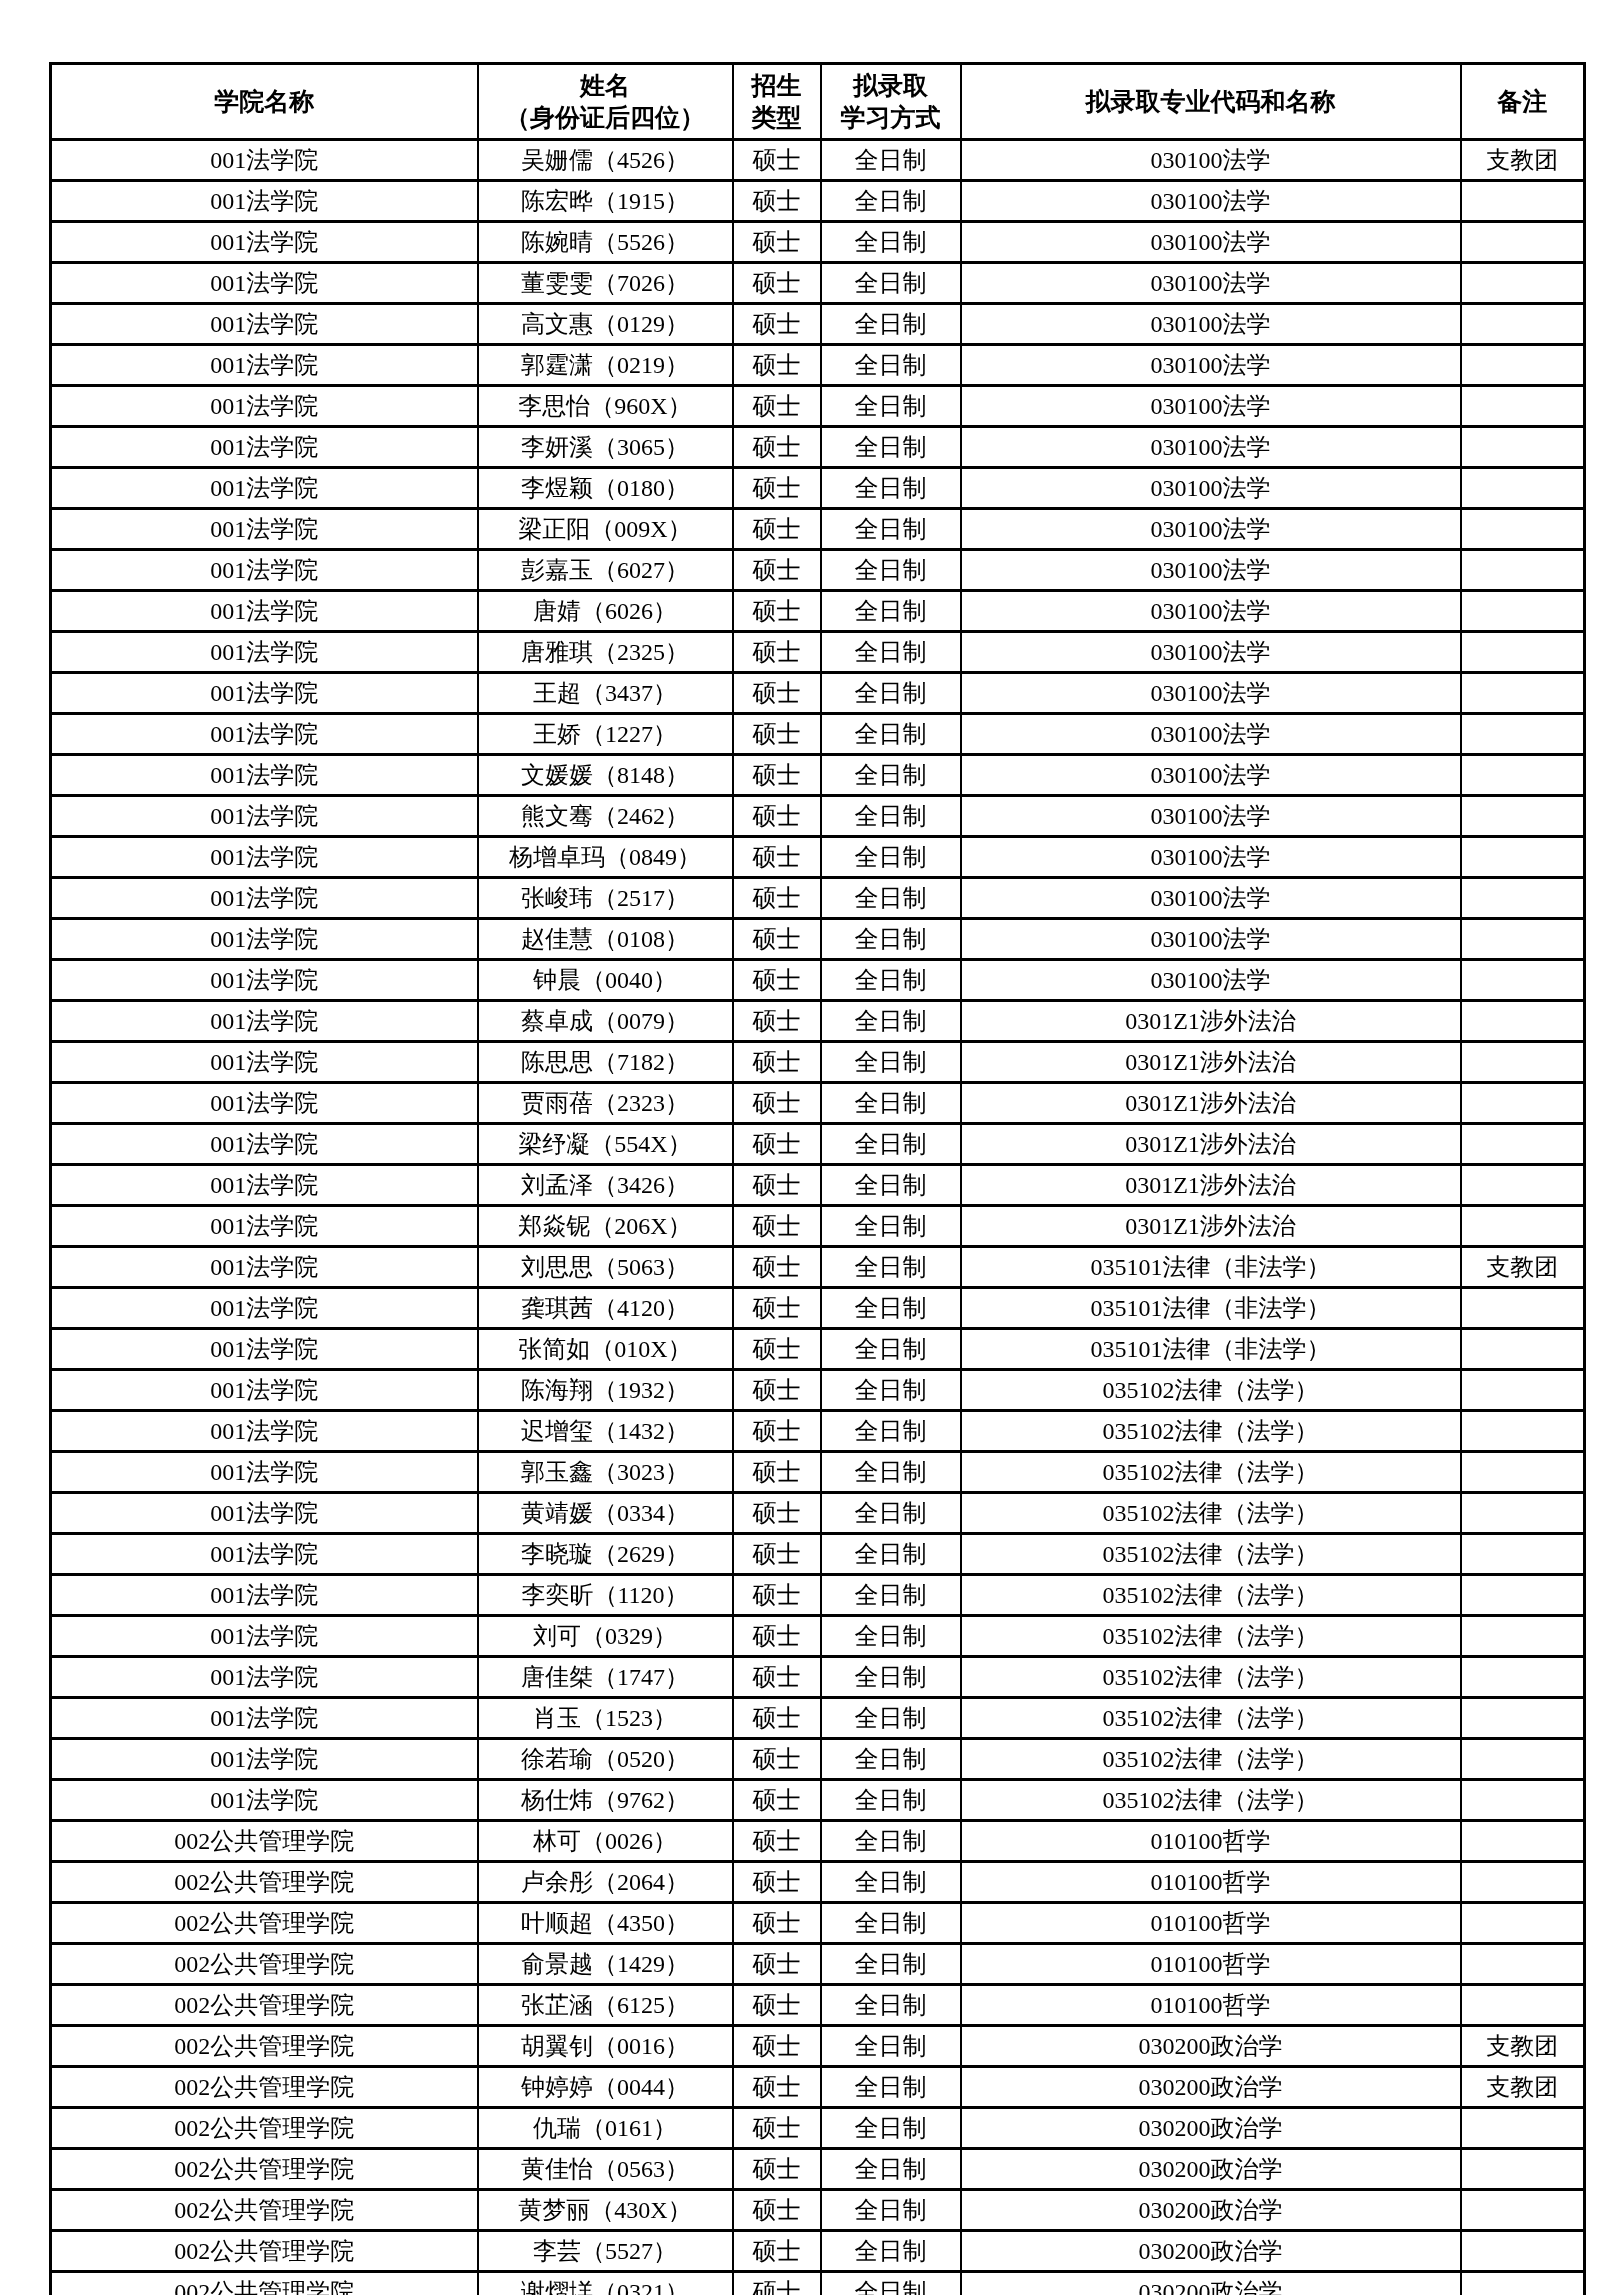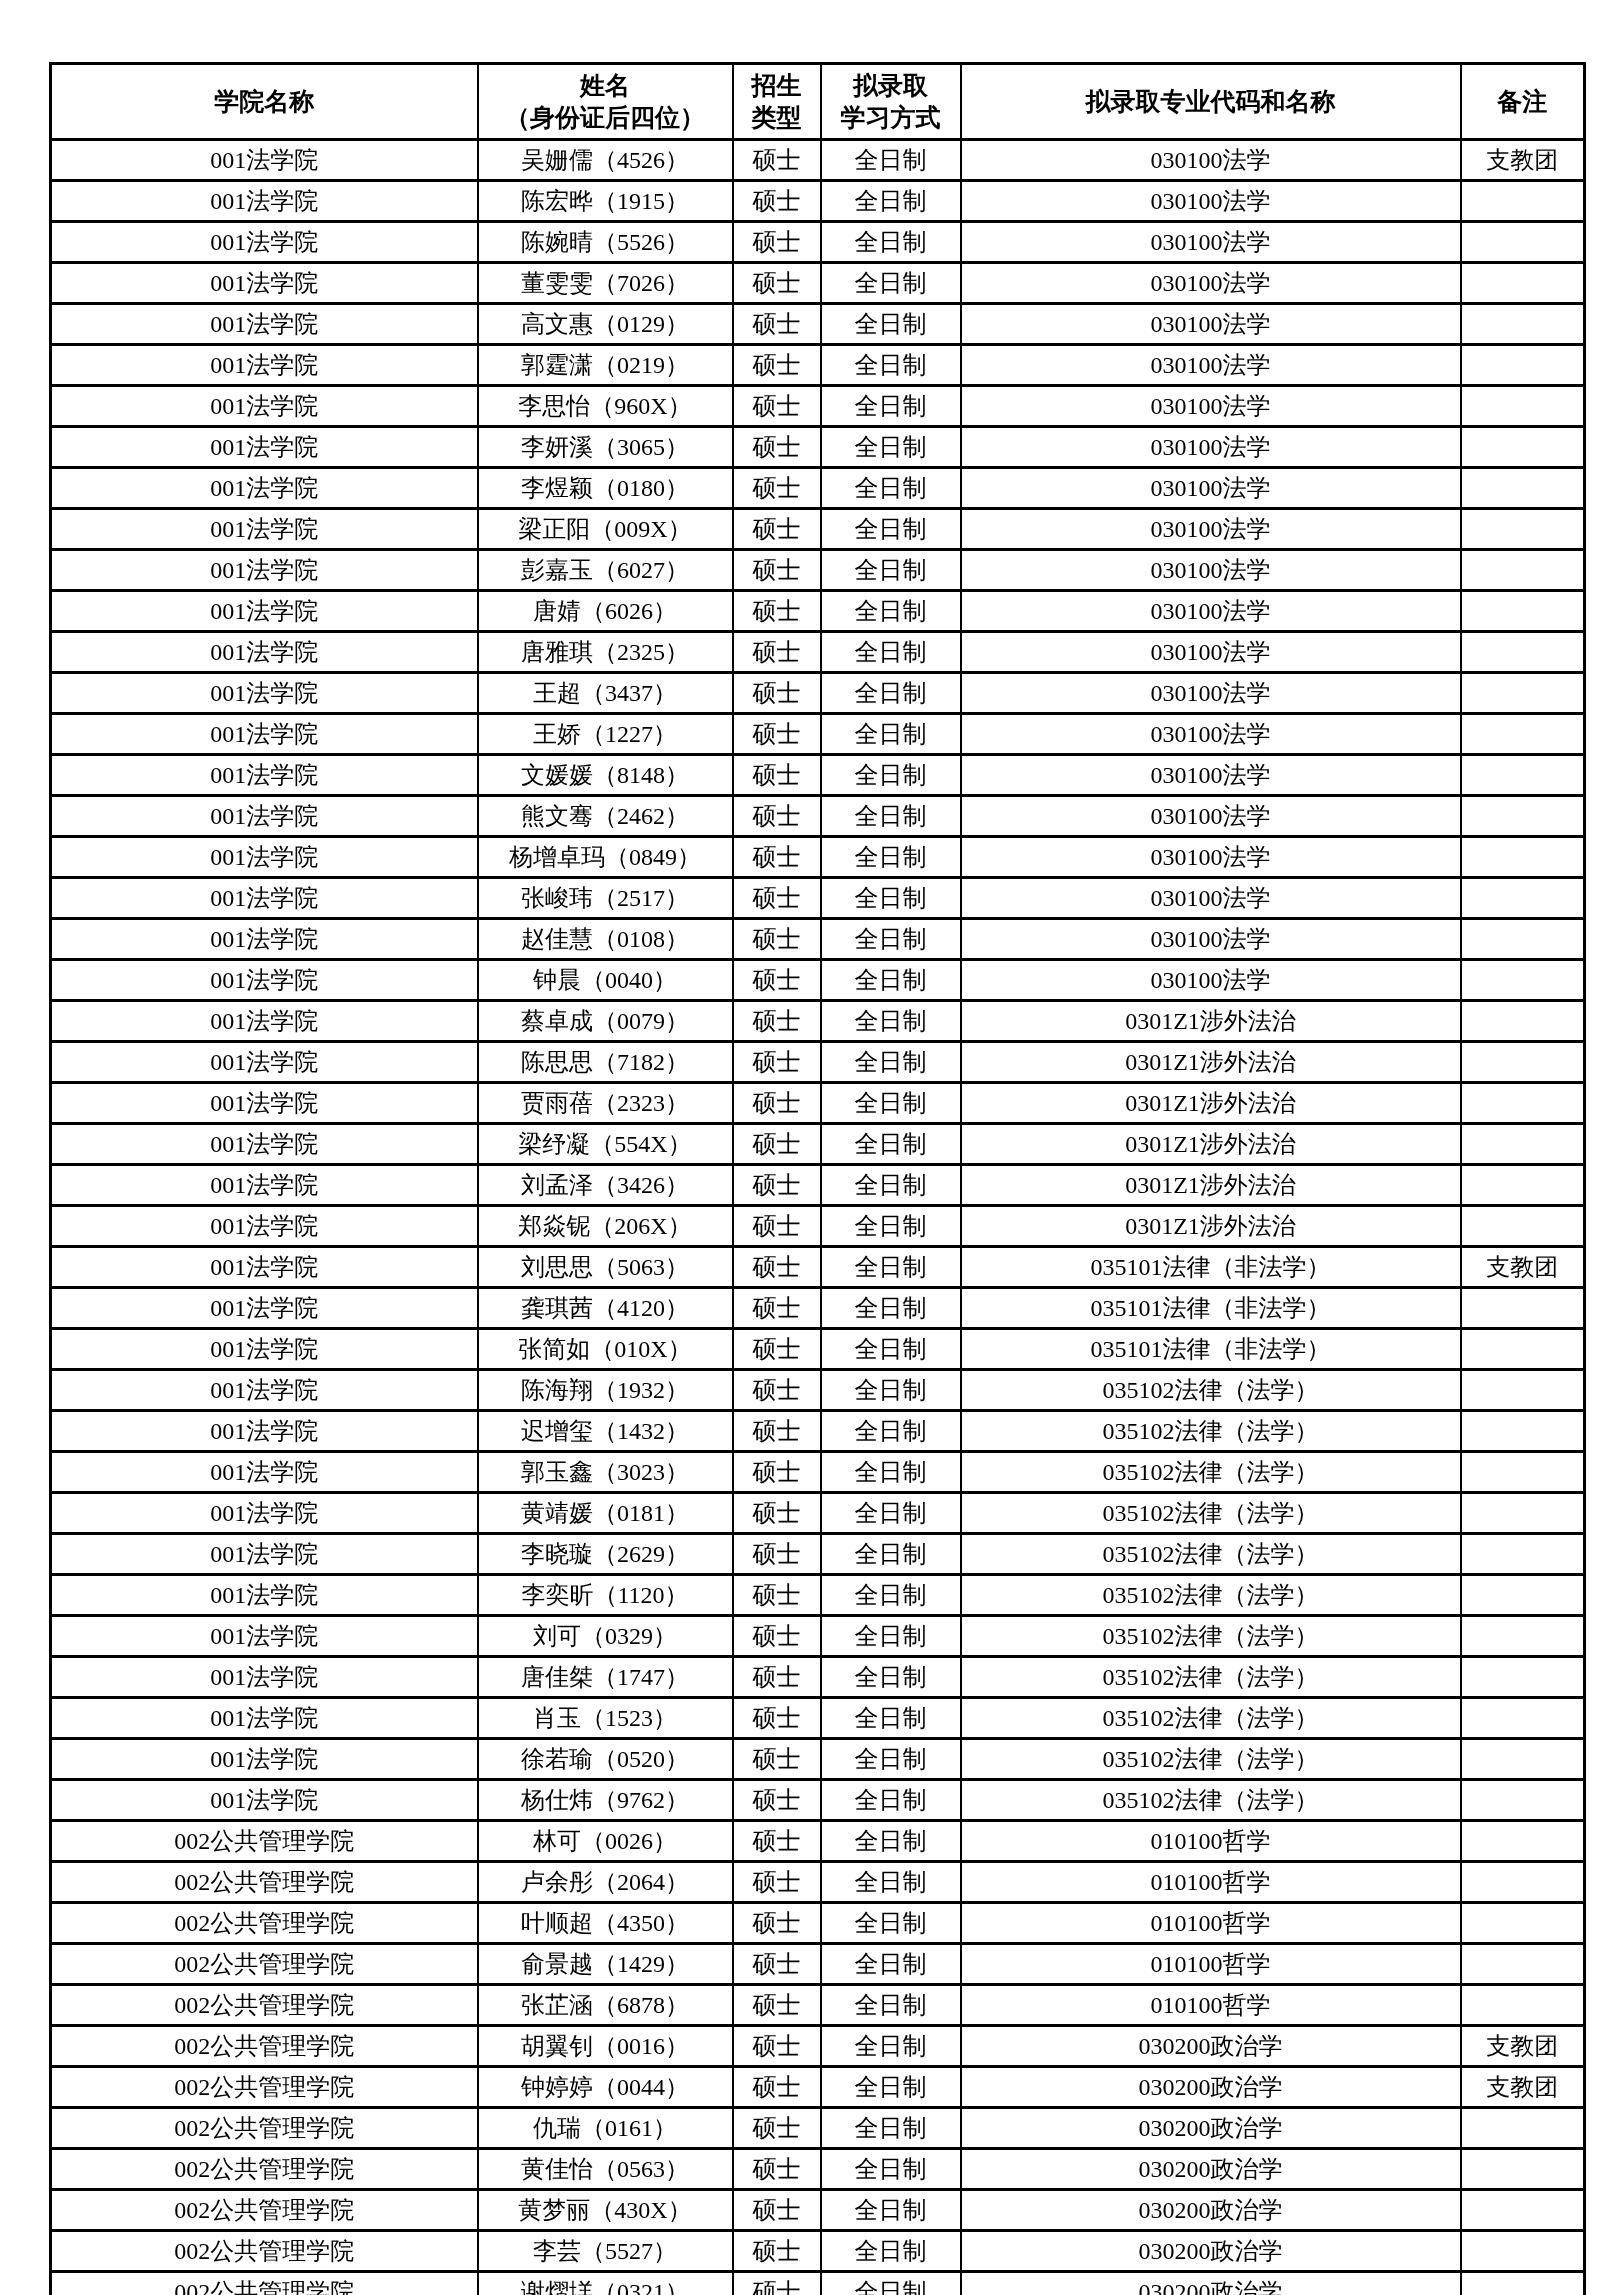--- a/index.html
+++ b/index.html
@@ -329,21 +329,21 @@
       <tr>
         <td>001法学院</td>
         <td>郭玉鑫（3023）</td>
         <td>硕士</td>
         <td>全日制</td>
         <td>035102法律（法学）</td>
         <td></td>
       </tr>
       <tr>
         <td>001法学院</td>
-        <td>黄靖媛（0181）</td>
+        <td>黄靖媛（0334）</td>
         <td>硕士</td>
         <td>全日制</td>
         <td>035102法律（法学）</td>
         <td></td>
       </tr>
       <tr>
         <td>001法学院</td>
         <td>李晓璇（2629）</td>
         <td>硕士</td>
         <td>全日制</td>
@@ -425,21 +425,21 @@
       <tr>
         <td>002公共管理学院</td>
         <td>俞景越（1429）</td>
         <td>硕士</td>
         <td>全日制</td>
         <td>010100哲学</td>
         <td></td>
       </tr>
       <tr>
         <td>002公共管理学院</td>
-        <td>张芷涵（6878）</td>
+        <td>张芷涵（6125）</td>
         <td>硕士</td>
         <td>全日制</td>
         <td>010100哲学</td>
         <td></td>
       </tr>
       <tr>
         <td>002公共管理学院</td>
         <td>胡翼钊（0016）</td>
         <td>硕士</td>
         <td>全日制</td>

